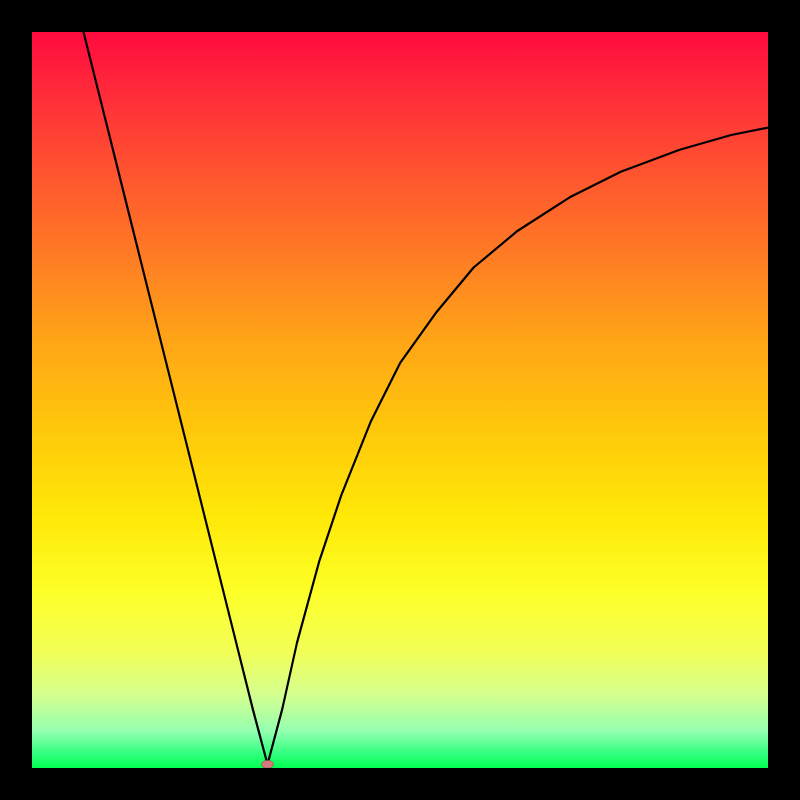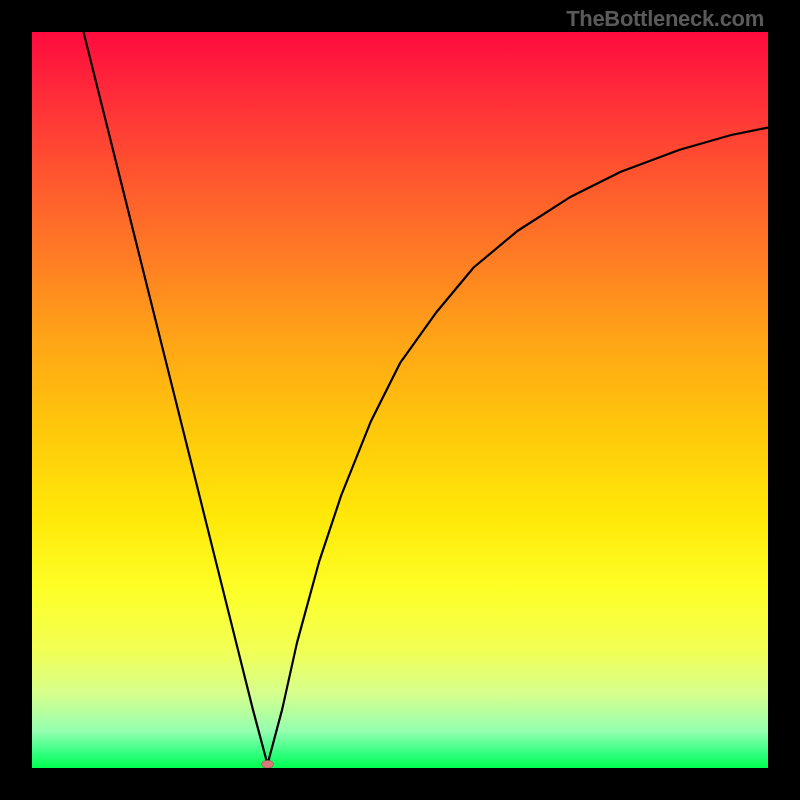--- a/index.html
+++ b/index.html
@@ -63,14 +63,13 @@
 </head>
 <body>
 
 <div class="chart-container">
   <div class="plot-area">
     <svg class="curve-svg" viewBox="0 0 736 736" preserveAspectRatio="none">
       <path id="curve" class="curve-path" d="M 51.52 0.00 L 73.60 88.32 L 95.68 176.64 L 117.76 264.96 L 139.84 353.28 L 161.92 441.60 L 184.00 529.92 L 206.08 618.24 L 220.80 677.12 L 235.52 732.32 L 250.24 677.12 L 264.96 610.88 L 287.04 529.92 L 309.12 463.68 L 338.56 390.08 L 368.00 331.20 L 404.80 279.68 L 441.60 235.52 L 485.76 198.72 L 537.28 165.60 L 588.80 139.84 L 647.68 117.76 L 699.20 103.04 L 736.00 95.68"></path>
       <ellipse id="marker" class="marker" rx="6" ry="4" cx="235.52" cy="732.32"></ellipse>
     </svg>
   </div>
-  <div class="attribution">TheBottleneck.com</div>
 </div>
 
 </body></html>

